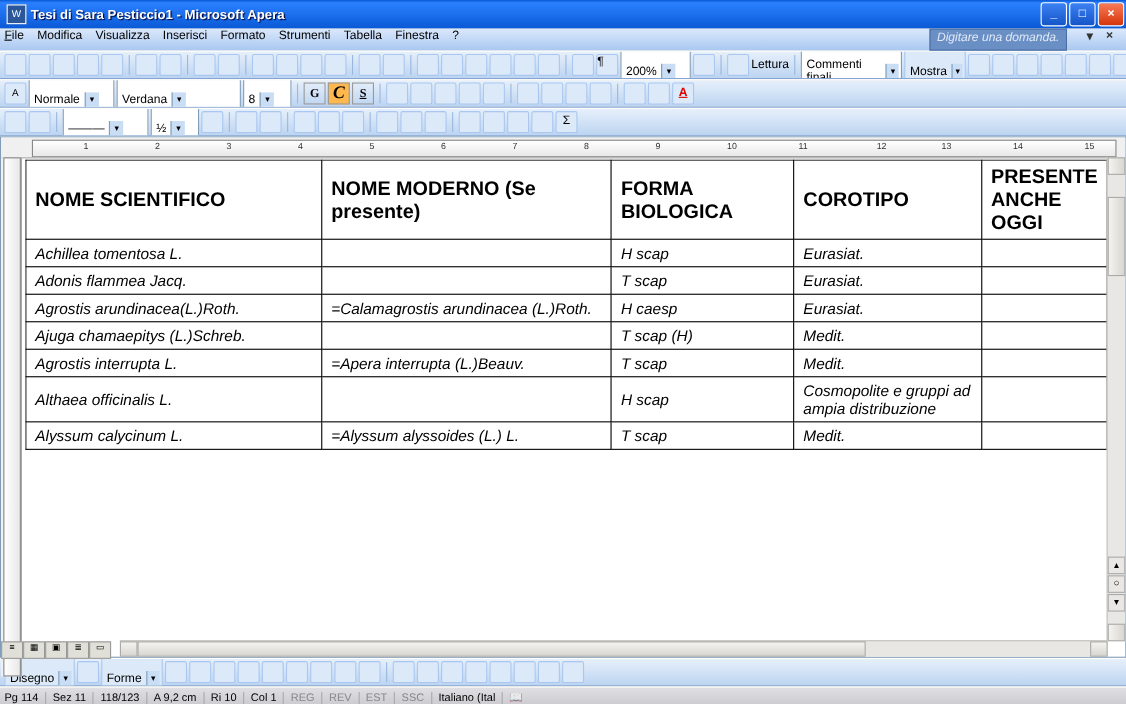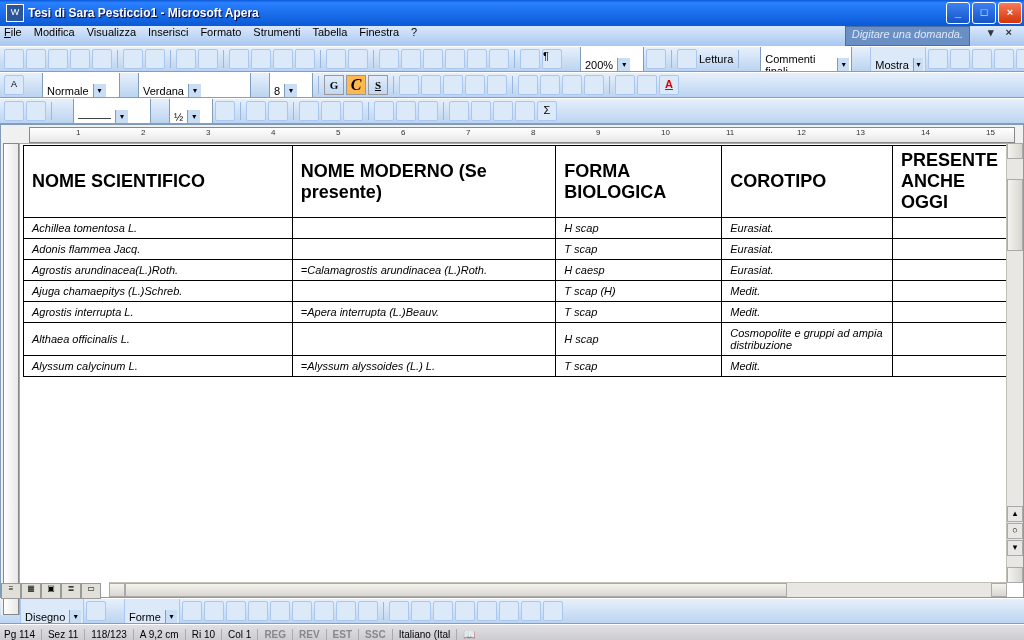--- a/index.html
+++ b/index.html
@@ -11,46 +11,46 @@
 .min,.max { background:linear-gradient(#3c81f3,#1555c8);}
 .close { background:linear-gradient(#f97b58,#d4340a);}
 .menubar { height:20px; background:linear-gradient(#dbe8fb,#a9c7f0); display:flex; padding-left:4px; font-size:11px;}
 .menubar span { margin-right:12px; cursor:default;}
 .menubar span u { text-decoration:underline;}
 .askbox { margin-left:auto; margin-right:18px; background:#6a8fc5; color:#dfe9f7; padding:1px 6px; font-style:italic; border:1px solid #4a6fa5;}
 .mclose { color:#333; font-weight:bold; margin-right:4px; cursor:default;}
 .toolbar { height:24px; background:linear-gradient(#e7f0fb,#bcd4f1); border-top:1px solid #fff; border-bottom:1px solid #7a9fd4; display:flex; align-items:center; padding:0 4px; gap:2px; overflow:hidden;}
 .tb { width:18px; height:18px; background:#dce9f9; border:1px solid #a9c7f0; border-radius:2px; flex-shrink:0;}
 .sep { width:1px; height:18px; background:#9ab7dd; margin:0 3px; flex-shrink:0;}
-.combo { height:18px; background:#fff; border:1px solid #7f9db9; display:flex; align-items:center; padding:11px 2px 0 4px; font-size:11px; flex-shrink:0;margin-left:16px;}
+.combo { height:18px; background:#fff; border:1px solid #7f9db9; display:flex; align-items:center; padding:11px 2px 0 4px; font-size:11px; flex-shrink:0;}
 .combo .arr { width:12px; height:14px; background:#c9ddf5; border-left:1px solid #7f9db9; margin-left:4px; text-align:center; font-size:8px; line-height:14px;}
 .letter { width:18px; height:18px; border:1px solid #999; text-align:center; line-height:18px; font-weight:bold; font-family:'Times New Roman'; flex-shrink:0;}
 .paper-area { position:relative; background:#fff; height:472px; border:1px solid #7f9db9; margin:0;}
 .hruler { height:18px; background:#f0f0f0; border-bottom:1px solid #aaa; position:relative; font-size:8px; overflow:hidden;}
 .hruler .white { position:absolute; top:2px; left:28px; right:8px; height:14px; background:linear-gradient(#fff,#e8e8e8); border:1px solid #888;}
 .vruler { width:18px; height:100%; background:#f0f0f0; border-right:1px solid #aaa; position:absolute; left:0; top:18px; bottom:14px;}
 .vruler .white { position:absolute; left:2px; top:0; bottom:0; width:14px; background:linear-gradient(to right,#fff,#e8e8e8); border:1px solid #888;}
 .doc { position:absolute; left:22px; top:20px; right:16px; bottom:16px; overflow:hidden;}
 table.main { border-collapse:collapse; width:100%; font-family:Verdana,sans-serif;}
 table.main td, table.main th { border:1.5px solid #000; padding:4px 8px; vertical-align:middle;}
 table.main th { font-weight:bold; font-size:18px; text-align:left; height:60px; font-style:normal;}
-table.main td { font-size:11px; font-style:italic;}
+table.main td { font-size:14px; font-style:italic;}
 .vscroll { position:absolute; right:0; top:18px; bottom:14px; width:16px; background:#e9e7e3; border-left:1px solid #c0c0b8;}
 .vscroll .thumb,.vscroll .btn { background:linear-gradient(to right,#f5f3ef,#d8d6d0); border:1px solid #aaa; width:14px; margin:0;}
 .vscroll .btn { height:14px;}
 .vscroll .thumb { height:70px; margin-top:20px;}
 .hscroll { position:absolute; left:18px; right:16px; bottom:0; height:14px; background:#e9e7e3; border-top:1px solid #c0c0b8; display:flex;}
 .hscroll .btn { width:14px; height:12px; background:linear-gradient(#f5f3ef,#d8d6d0); border:1px solid #aaa; flex-shrink:0;}
 .hscroll .track { flex:1; position:relative;}
 .hscroll .thumb { position:absolute; left:0; top:0; height:12px; width:660px; background:linear-gradient(#f5f3ef,#d8d6d0); border:1px solid #aaa;}
 .viewbtns { display:flex; height:14px; position:absolute; left:0; bottom:0;}
 .viewbtns div { width:18px; height:14px; border:1px solid #999; background:#e0e0d8; font-size:8px; text-align:center;}
 .statusbar { height:18px; background:linear-gradient(#e0dfe3,#c9c8cc); border-top:1px solid #fff; display:flex; align-items:center; font-size:10px; padding-left:4px; gap:6px;}
 .statusbar span { border-right:1px solid #aaa; padding-right:6px;}
-.statusbar .dim { color:#888;font-weight:bold;}
+.statusbar .dim { color:#888;}
 .btn-c { background:#ffb84d; font-family:Verdana; font-size:16px; font-style:italic;}
 .rulenum { position:absolute; top:3px; font-size:8px; color:#333;}
 .extras { position:absolute; right:0; bottom:40px; width:16px;}
 .extras div { width:14px; height:14px; border:1px solid #aaa; background:#e9e7e3; margin-bottom:1px; font-size:9px; text-align:center; line-height:12px;}
 .cursor { display:inline-block; width:1px; height:18px; background:#000; vertical-align:middle; margin-right:1px;}
 </style>
 </head>
 <body>
 
 <div class="titlebar">

